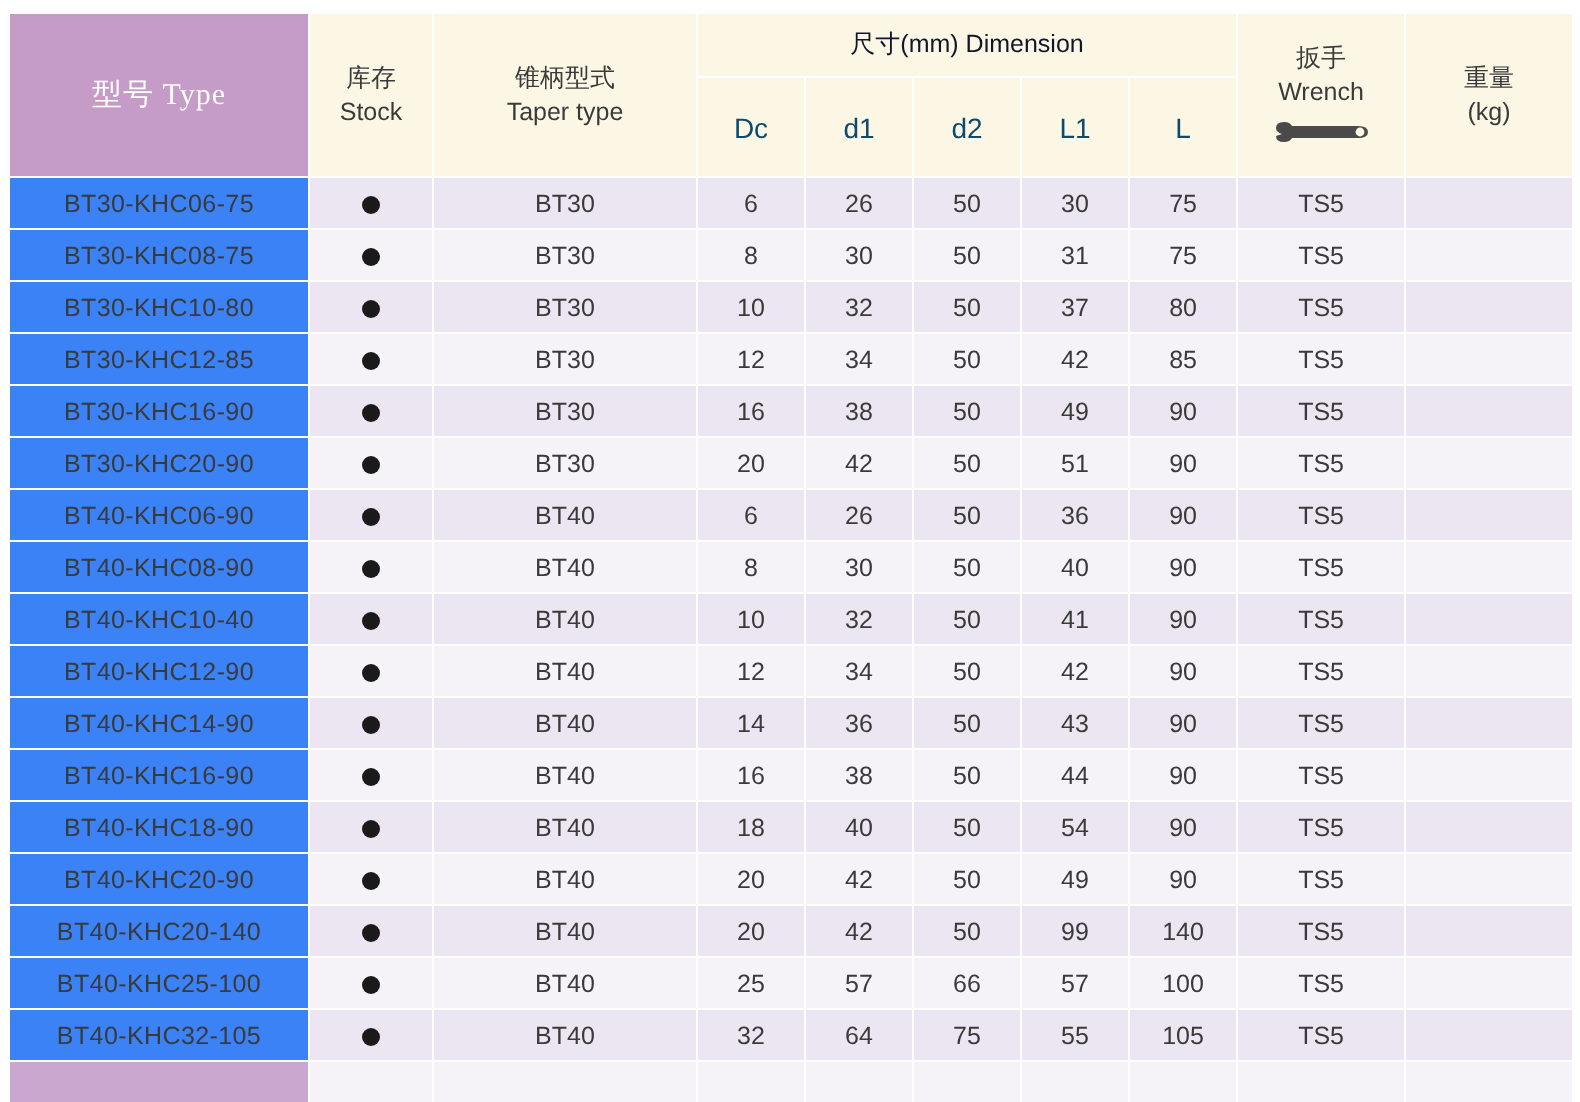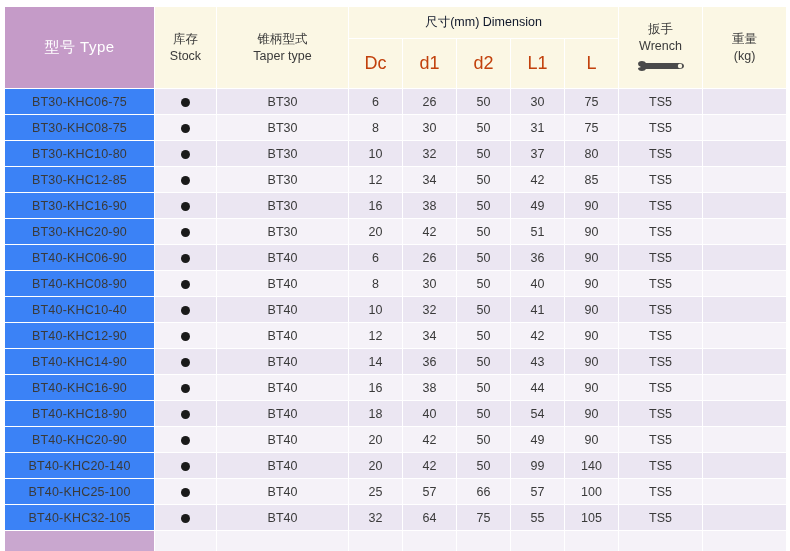--- a/index.html
+++ b/index.html
@@ -31,40 +31,41 @@
   }
 
   
   .hdr-type {
     background: #c59bc8;
     color: #ffffff;
     font-size: 15px;
     font-weight: bold;
     height: 82px;
     letter-spacing: .5px;
+    font-family: Liberation Serif, serif;
   }
   .hdr-cell {
     background: #fbf7e4;
     color: #3a3a3a;
     font-size: 12.5px;
     line-height: 1.35;
     height: 82px;
   }
   .hdr-cell .cn { display: block; }
   .hdr-cell .en { display: block; }
   .hdr-dim-top {
     background: #fbf7e4;
     color: #0f172a;
     font-size: 12.5px;
     height: 32px;
   }
   .hdr-dim-sub {
     background: #fbf7e4;
-    color: #c2410c;
-    font-size: 18px;
+    color: #0c4a6e;
+    font-size: 14px;
     height: 50px;
   }
   .wrench-icon { display: block; margin: 4px auto 0; }
 
   
   tr.row td { height: 26px; font-size: 12.5px; color: #3a3a3a; }
   td.type-cell {
     background: #3b82f6;
     color: #ffffff;
     font-weight: bold;

